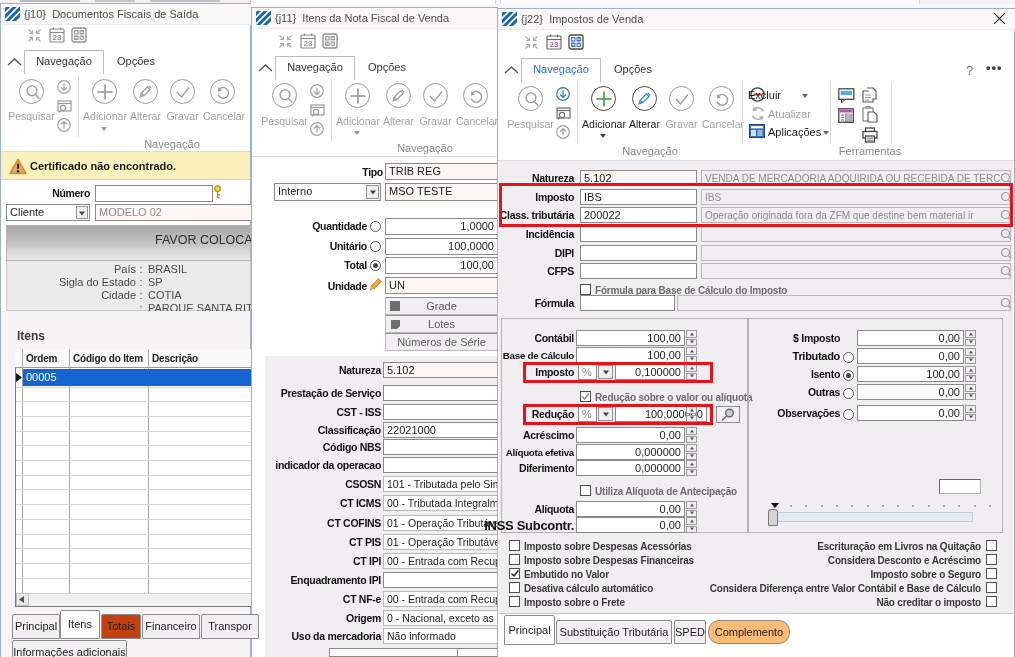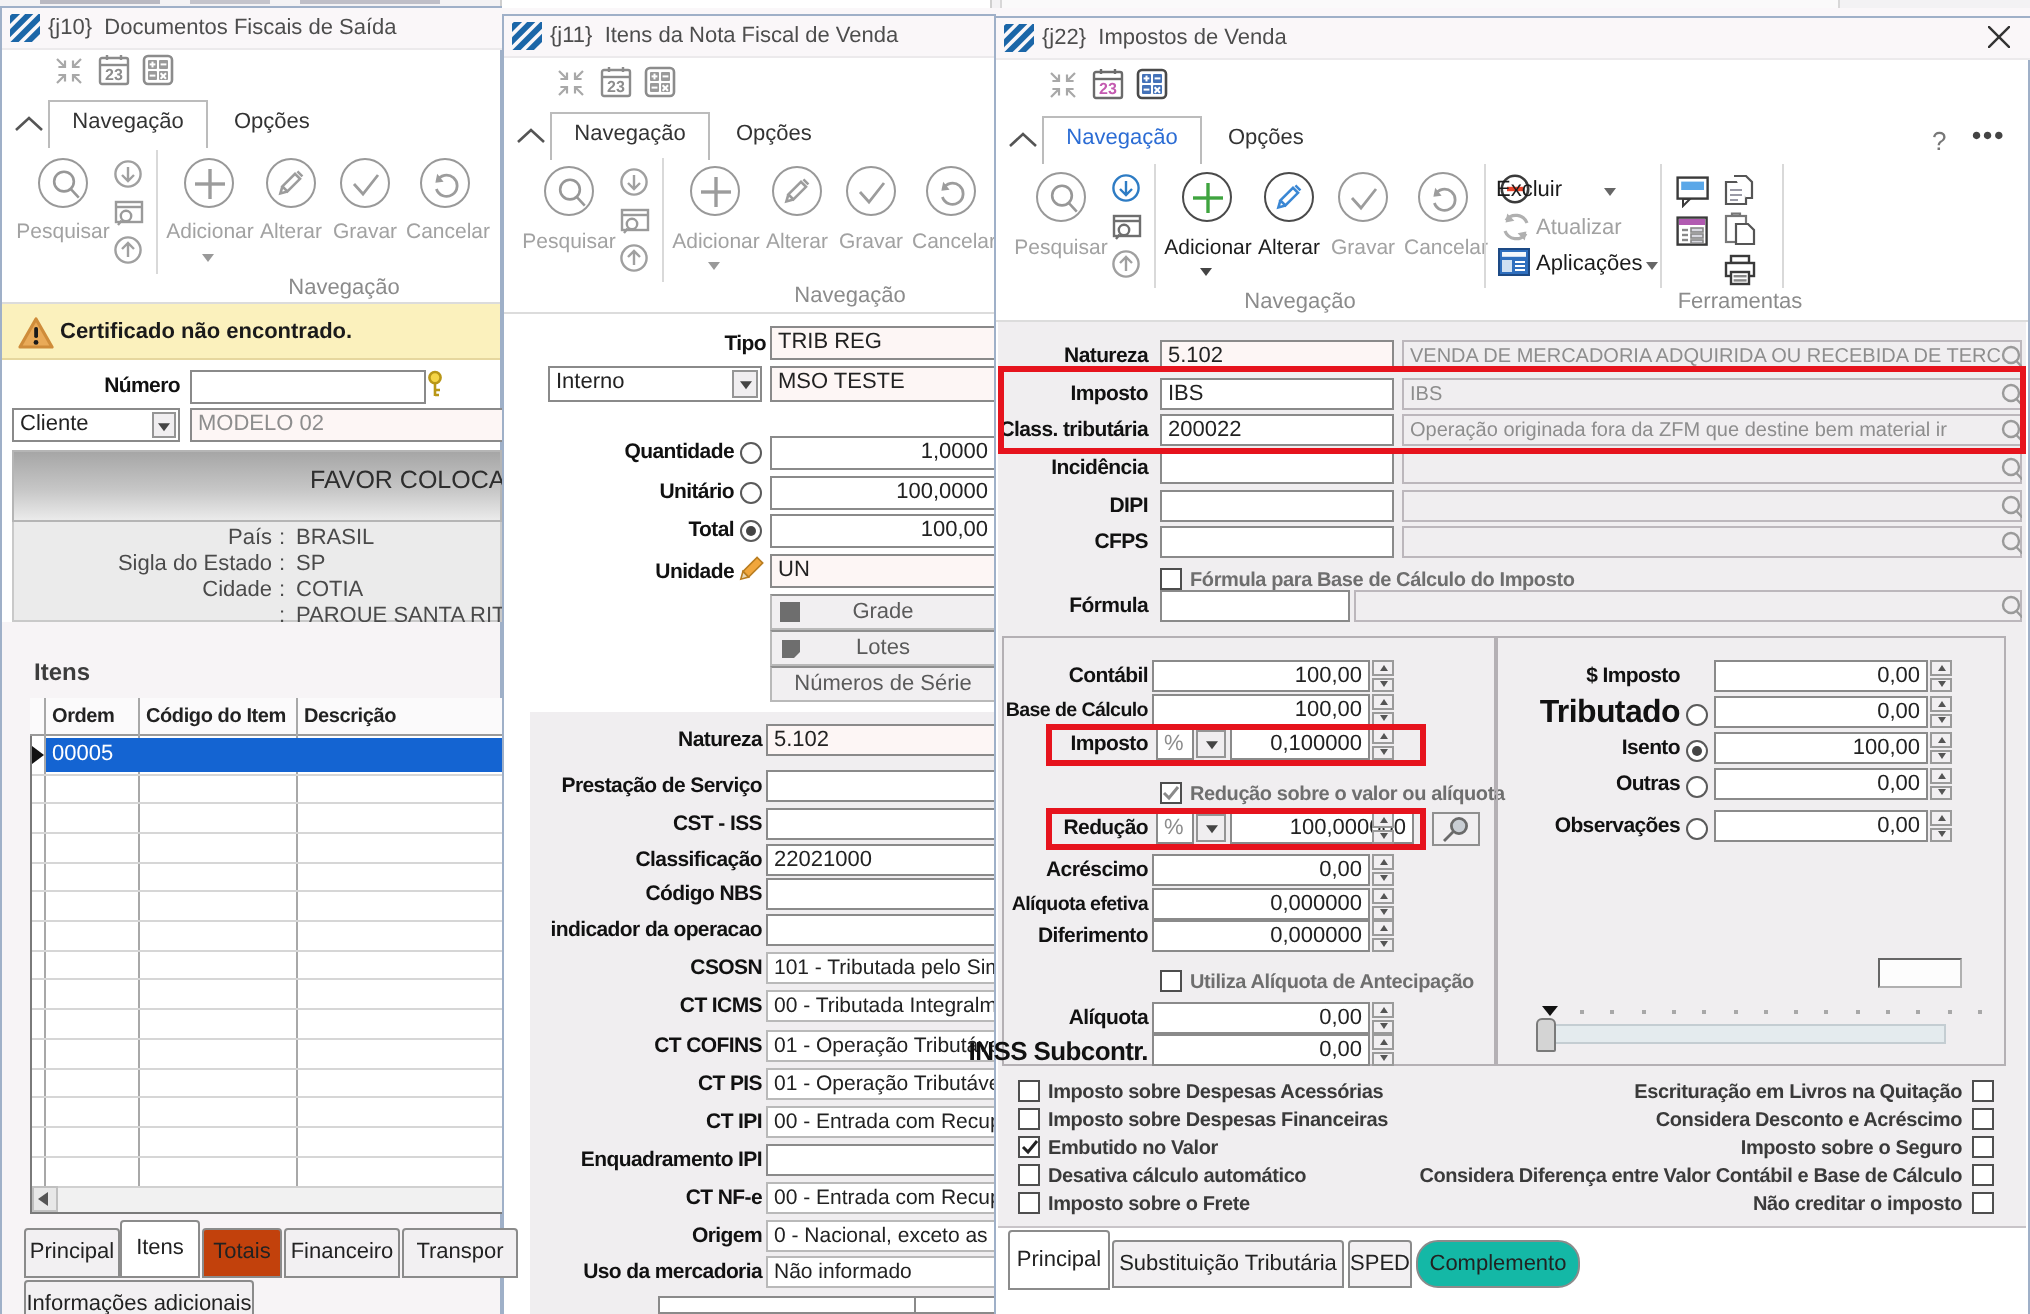--- a/index.html
+++ b/index.html
@@ -795,21 +795,21 @@
 <div class="lbl" style="left:700px;top:332px;width:140px;height:13px;font-size:10.5px;">$ Imposto</div>
 <div class="inp num" style="left:857px;top:330px;width:107px;height:16px;">0,00</div>
 <div class="a" style="left:965px;top:330px;width:11px;height:16px;display:flex;flex-direction:column">
 <span style="flex:1;border:1px solid #9a9a9a;background:#f1eff1;position:relative;margin-bottom:1px">
       <i style="position:absolute;left:50%;top:50%;transform:translate(-50%,-50%);border-left:2.5px solid transparent;border-right:2.5px solid transparent;border-bottom:3px solid #555"></i>
     </span>
 <span style="flex:1;border:1px solid #9a9a9a;background:#f1eff1;position:relative">
       <i style="position:absolute;left:50%;top:50%;transform:translate(-50%,-50%);border-left:2.5px solid transparent;border-right:2.5px solid transparent;border-top:3px solid #555"></i>
     </span>
 </div>
-<div class="lbl" style="left:700px;top:350px;width:140px;height:13px;font-size:16px;">Tributado</div>
+<div class="lbl" style="left:700px;top:350px;width:140px;height:13px;font-size:11px;">Tributado</div>
 <div class="radio" style="left:843px;top:352px"></div>
 <div class="inp num" style="left:857px;top:348px;width:107px;height:16px;">0,00</div>
 <div class="a" style="left:965px;top:348px;width:11px;height:16px;display:flex;flex-direction:column">
 <span style="flex:1;border:1px solid #9a9a9a;background:#f1eff1;position:relative;margin-bottom:1px">
       <i style="position:absolute;left:50%;top:50%;transform:translate(-50%,-50%);border-left:2.5px solid transparent;border-right:2.5px solid transparent;border-bottom:3px solid #555"></i>
     </span>
 <span style="flex:1;border:1px solid #9a9a9a;background:#f1eff1;position:relative">
       <i style="position:absolute;left:50%;top:50%;transform:translate(-50%,-50%);border-left:2.5px solid transparent;border-right:2.5px solid transparent;border-top:3px solid #555"></i>
     </span>
 </div>
@@ -888,12 +888,12 @@
 <div class="chk" style="left:986px;top:582px"></div>
 <div class="chk" style="left:509px;top:596px"></div>
 <div class="chklab" style="left:524px;top:597px;width:330px;height:13px;color:#3a3a3a;font-size:10px;letter-spacing:-0.2px;">Imposto sobre o Frete</div>
 <div class="chklab" style="left:650px;top:597px;width:331px;height:13px;text-align:right;color:#3a3a3a;font-size:10px;letter-spacing:-0.2px;">Não creditar o imposto</div>
 <div class="chk" style="left:986px;top:596px"></div>
 <div class="a" style="left:499px;top:613px;width:514px;height:1px;background:#c8c4c8;"></div>
 <div class="btab" style="left:504px;top:615px;width:51px;height:30px;background:#fff;line-height:28px;font-size:11px;">Principal</div>
 <div class="a" style="left:507px;top:618px;width:45px;height:24px;border:1px dotted #888;"></div>
 <div class="btab" style="left:556px;top:620px;width:116px;height:24px;background:#f2f0f2;line-height:22px;font-size:11px;">Substituição Tributária</div>
 <div class="btab" style="left:674px;top:620px;width:32px;height:24px;background:#f2f0f2;line-height:22px;font-size:11px;">SPED</div>
-<div class="btab" style="left:708px;top:620px;width:82px;height:24px;background:#14b8a6;line-height:22px;font-size:11px;border-radius:11px;">Complemento</div>
+<div class="btab" style="left:708px;top:620px;width:82px;height:24px;background:#fdba74;line-height:22px;font-size:11px;border-radius:11px;">Complemento</div>
 </body></html>

